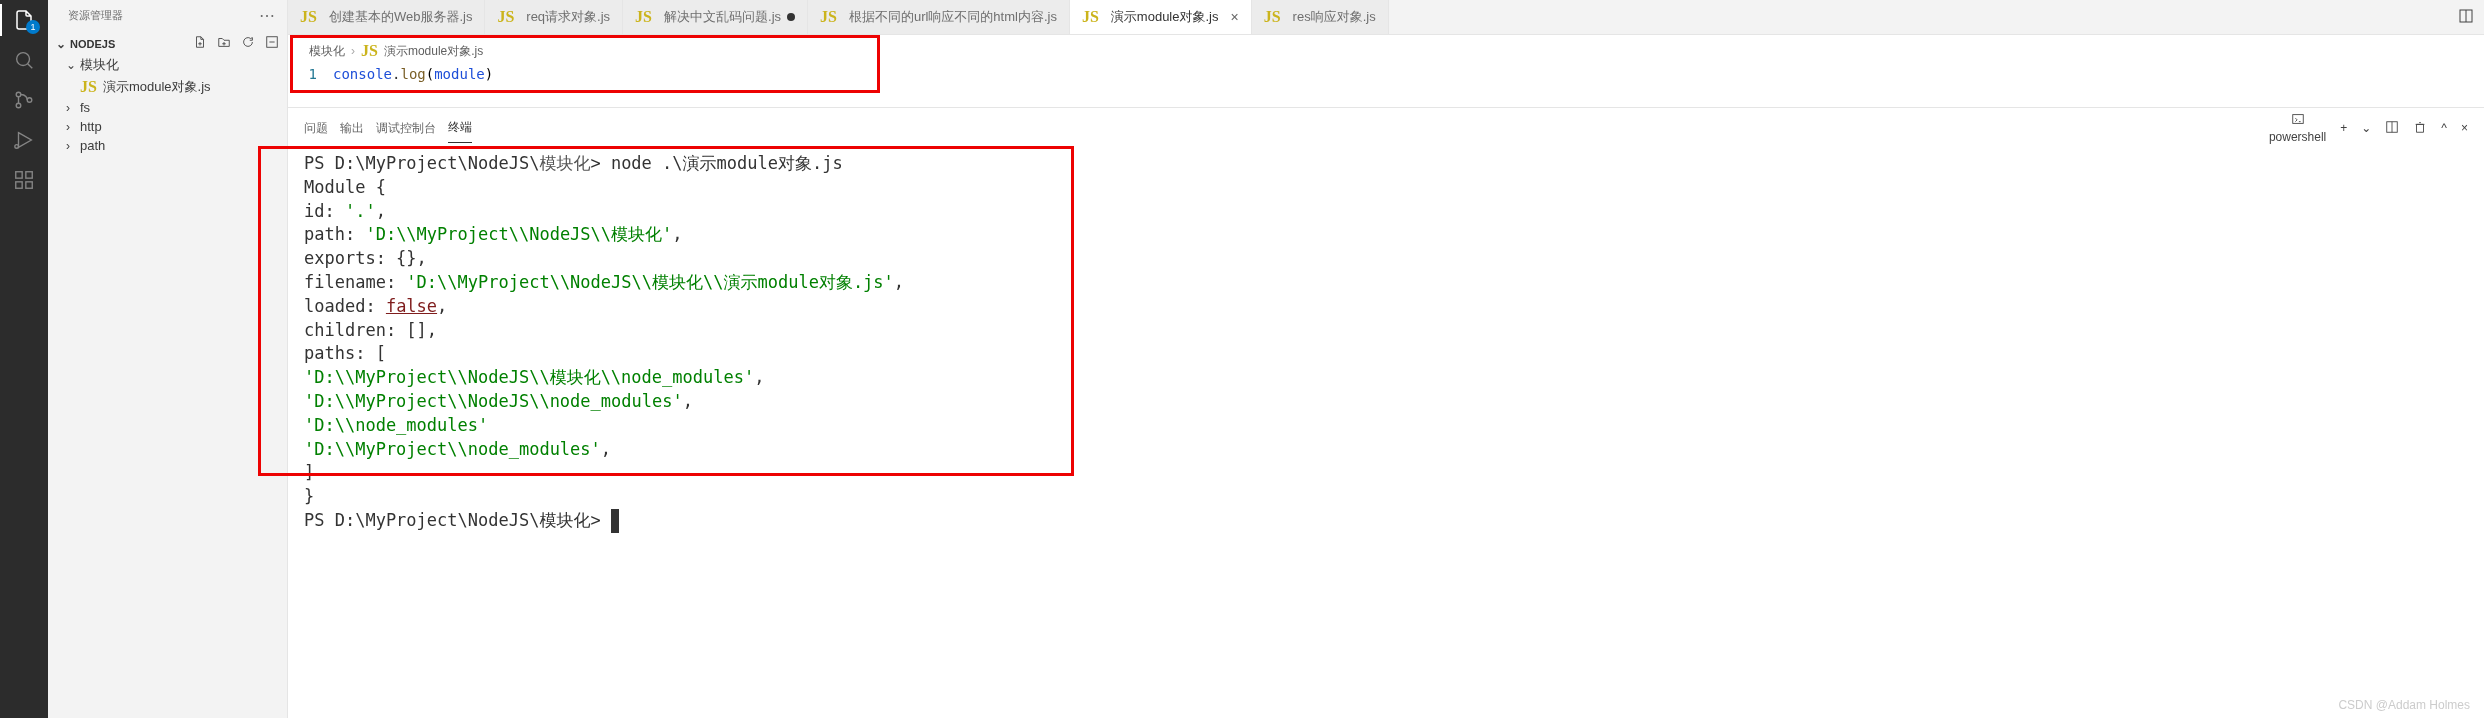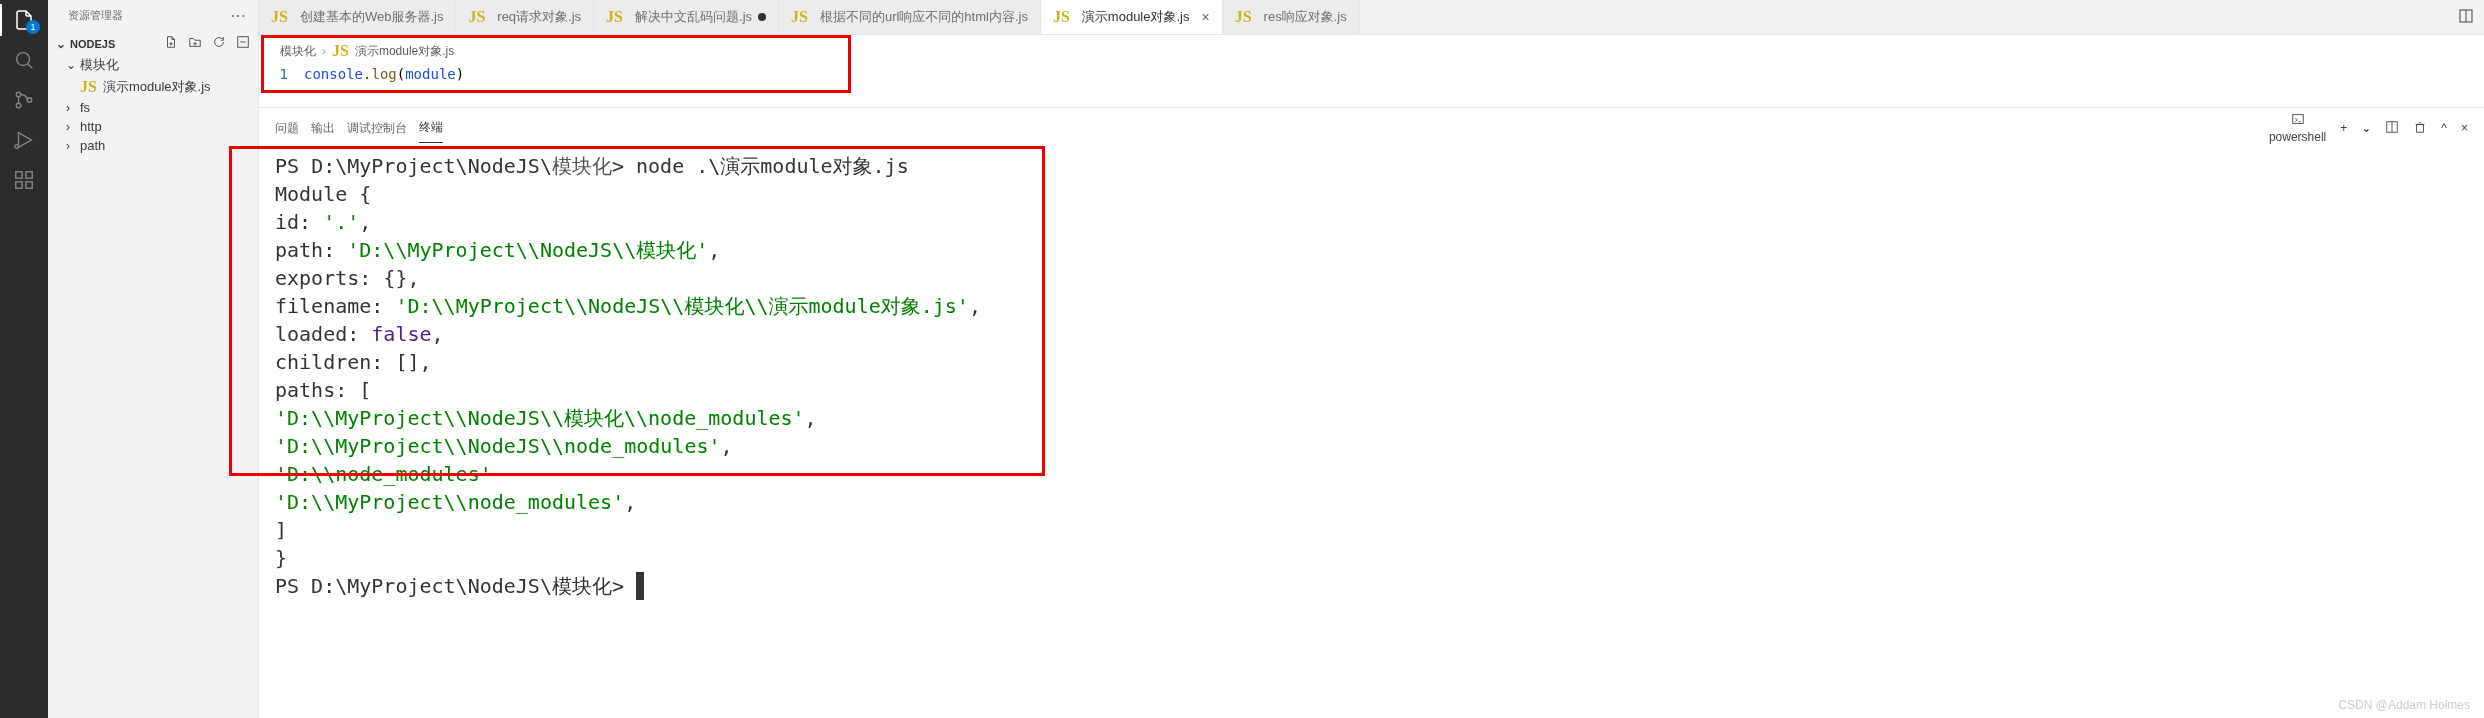--- a/index.html
+++ b/index.html
@@ -4,21 +4,21 @@
   <style>
     * { margin: 0; padding: 0; box-sizing: border-box; }
     body { font-family: "Segoe UI", "Microsoft YaHei", sans-serif; font-size: 13px; background: #fff; color: #333; display: flex; height: 718px; width: 2484px; overflow: hidden; }
     
     .activity-bar { width: 48px; background: #2c2c2c; display: flex; flex-direction: column; align-items: center; padding-top: 8px; gap: 16px; }
     .activity-icon { width: 24px; height: 24px; color: #858585; display: flex; align-items: center; justify-content: center; cursor: pointer; position: relative; }
     .activity-icon.active { color: #fff; }
     .activity-icon.active::before { content: ''; position: absolute; left: -12px; top: -4px; width: 2px; height: 32px; background: #fff; }
     .badge { position: absolute; bottom: -2px; right: -4px; background: #007acc; color: #fff; border-radius: 10px; font-size: 9px; min-width: 14px; height: 14px; display: flex; align-items: center; justify-content: center; padding: 0 3px; }
     
-    .sidebar { width: 211px; background: #f3f3f3; border-right: 1px solid #e5e5e5; display: flex; flex-direction: column; }
+    .sidebar { width: 240px; background: #f3f3f3; border-right: 1px solid #e5e5e5; display: flex; flex-direction: column; }
     .sidebar-header { display: flex; align-items: center; justify-content: space-between; padding: 6px 12px 6px 20px; font-size: 11px; color: #6f6f6f; }
     .tree-section { padding: 2px 0; }
     .tree-label { display: flex; align-items: center; padding: 2px 8px; font-weight: bold; font-size: 11px; cursor: pointer; }
     .tree-actions { margin-left: auto; display: flex; gap: 10px; color: #424242; font-size: 13px; }
     .tree-item { display: flex; align-items: center; padding: 2px 0 2px 18px; cursor: pointer; font-size: 13px; color: #3b3b3b; }
     .tree-item.folder { padding-left: 18px; }
     .tree-item.nested { padding-left: 32px; }
     .chevron { width: 14px; font-size: 12px; color: #424242; }
     .js-icon { color: #cbb41c; font-weight: bold; font-size: 16px; margin-right: 6px; font-family: Liberation Serif, serif; }
     
@@ -42,26 +42,26 @@
     .obj { color: #1d4ed8; }
     .paren { color: #000; }
     
     .panel { flex: 1; display: flex; flex-direction: column; margin-top: 14px; border-top: 1px solid #e5e5e5; }
     .panel-tabs { display: flex; align-items: center; padding: 4px 16px 0; gap: 12px; font-size: 12px; color: #666; }
     .panel-tab { padding: 6px 0; cursor: pointer; }
     .panel-tab.active { color: #333; border-bottom: 1px solid #333; }
     .panel-right { margin-left: auto; display: flex; align-items: center; gap: 14px; color: #424242; }
     .shell-label { display: flex; align-items: center; gap: 4px; flex-direction: column; }
     
-    .terminal { flex: 1; font-family: Consolas, monospace; font-size: 20px; padding: 8px 16px; color: #333; line-height: 1.4; position: relative; }
+    .terminal { flex: 1; font-family: Consolas, monospace; font-size: 17px; padding: 8px 16px; color: #333; line-height: 1.4; position: relative; }
     .term-path { color: #333; }
     .term-cn { color: #555; }
     .term-out-box { border: 3px solid #ed0202; position: absolute; left: 274px; top: 0px; width: 816px; height: 354px; pointer-events: none; }
     .str { color: #008000; }
-    .false { color: #4c1d95; }
+    .false { color: #7f1d1d; text-decoration: underline; }
     
     .watermark { position: absolute; right: 14px; bottom: 6px; font-size: 12px; color: #ccc; }
   </style>
 </head>
 <body>
 
 <div class="activity-bar">
   <div class="activity-icon active">
     <svg width="24" height="24" viewBox="0 0 24 24" fill="none" stroke="currentColor" stroke-width="1.5">
         <path d="M14 3v4a1 1 0 001 1h4M14 3H7a2 2 0 00-2 2v14a2 2 0 002 2h10a2 2 0 002-2V8l-5-5z"></path>

